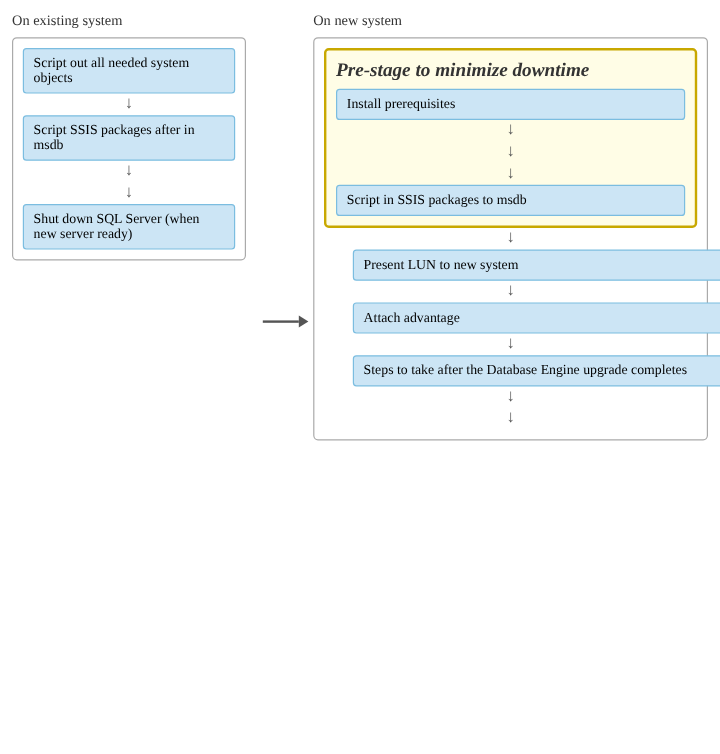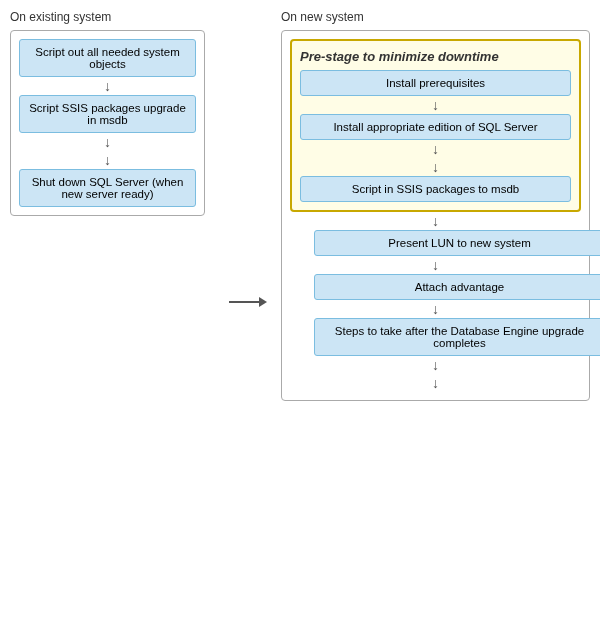--- a/index.html
+++ b/index.html
@@ -6,22 +6,23 @@
     body {
       font-family: Arial, sans-serif;
       font-size: 12px;
       background: #fff;
       width: 600px;
       min-height: 628px;
       padding: 10px;
     }
     .diagram {
       display: flex;
-      gap: 24px;
+      gap: 14px;
       width: 580px;
+      font-family: Liberation Serif, serif;
     }
     .section-title {
       font-size: 12px;
       font-weight: normal;
       color: #333;
       margin-bottom: 6px;
     }
     
     .left-panel {
       width: 195px;
@@ -56,32 +57,32 @@
       background: #fffde6;
       display: flex;
       flex-direction: column;
       align-items: center;
       width: 100%;
       margin-bottom: 0;
     }
     .prestage-title {
       font-style: italic;
       font-weight: bold;
-      font-size: 13px;
+      font-size: 16px;
       color: #333;
       margin-bottom: 6px;
       align-self: flex-start;
     }
     
     .step-box {
       background: #cce5f5;
       border: 1px solid #7bbde0;
       border-radius: 3px;
       padding: 6px 8px;
-      text-align: center;
+      text-align: left;
       font-size: 11.5px;
       color: #000;
       width: 100%;
     }
     .step-box.wide {
       width: 100%;
       margin-left: 48px;
     }
     
     .arrow {
@@ -132,21 +133,21 @@
 <div class="diagram">
 
   <div class="left-panel">
     <div class="section-title">On existing system</div>
     <div class="left-box">
       <div class="flow-col">
 
         <div class="step-box">Script out all needed system objects</div>
         <div class="arrow">↓</div>
 
-        <div class="step-box">Script SSIS packages upgrade in msdb</div>
+        <div class="step-box">Script SSIS packages after in msdb</div>
         <div class="arrow">↓</div>
 
         <div class="arrow">↓</div>
 
         <div class="step-box">Shut down SQL Server (when new server ready)</div>
 
       </div>
     </div>
   </div>
 
@@ -161,21 +162,20 @@
     <div class="section-title">On new system</div>
     <div class="right-outer">
       <div class="right-flow">
 
         <div class="prestage-box">
           <div class="prestage-title">Pre-stage to minimize downtime</div>
 
           <div class="step-box">Install prerequisites</div>
           <div class="arrow">↓</div>
 
-          <div class="step-box">Install appropriate edition of SQL Server</div>
           <div class="arrow">↓</div>
 
           <div class="arrow">↓</div>
 
           <div class="step-box">Script in SSIS packages to msdb</div>
         </div>
 
         <div class="arrow">↓</div>
         <div class="step-box wide">Present LUN to new system</div>
 

